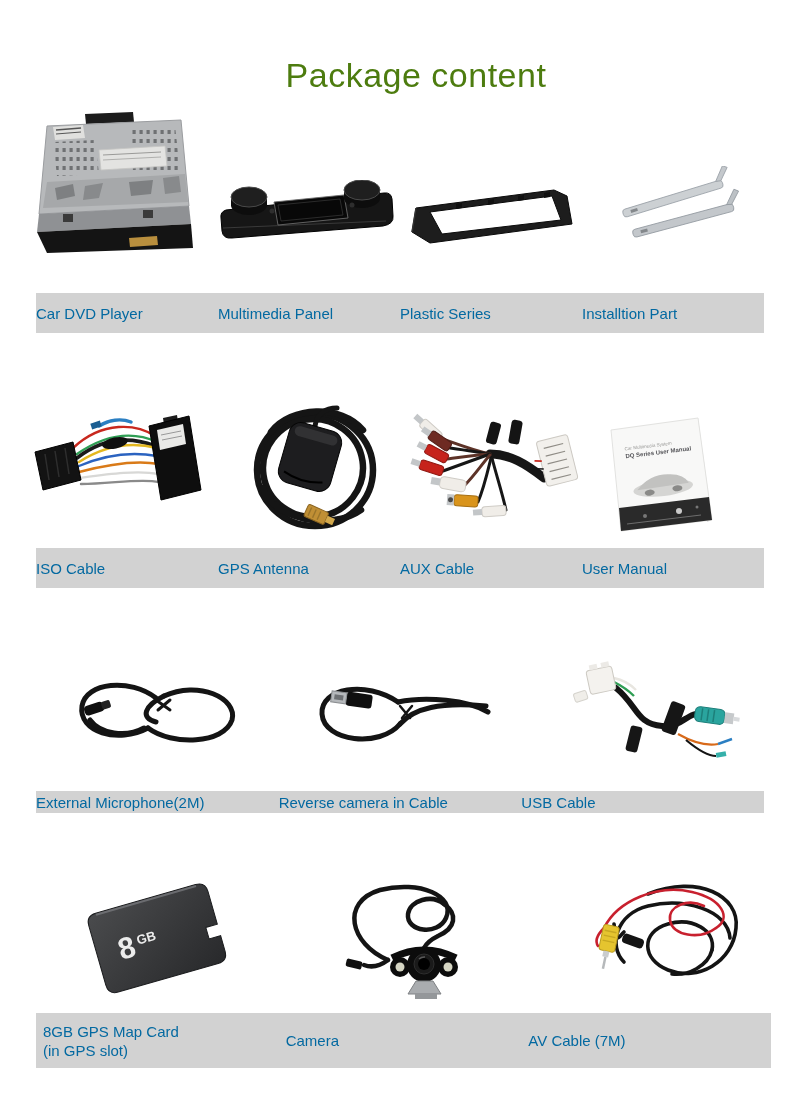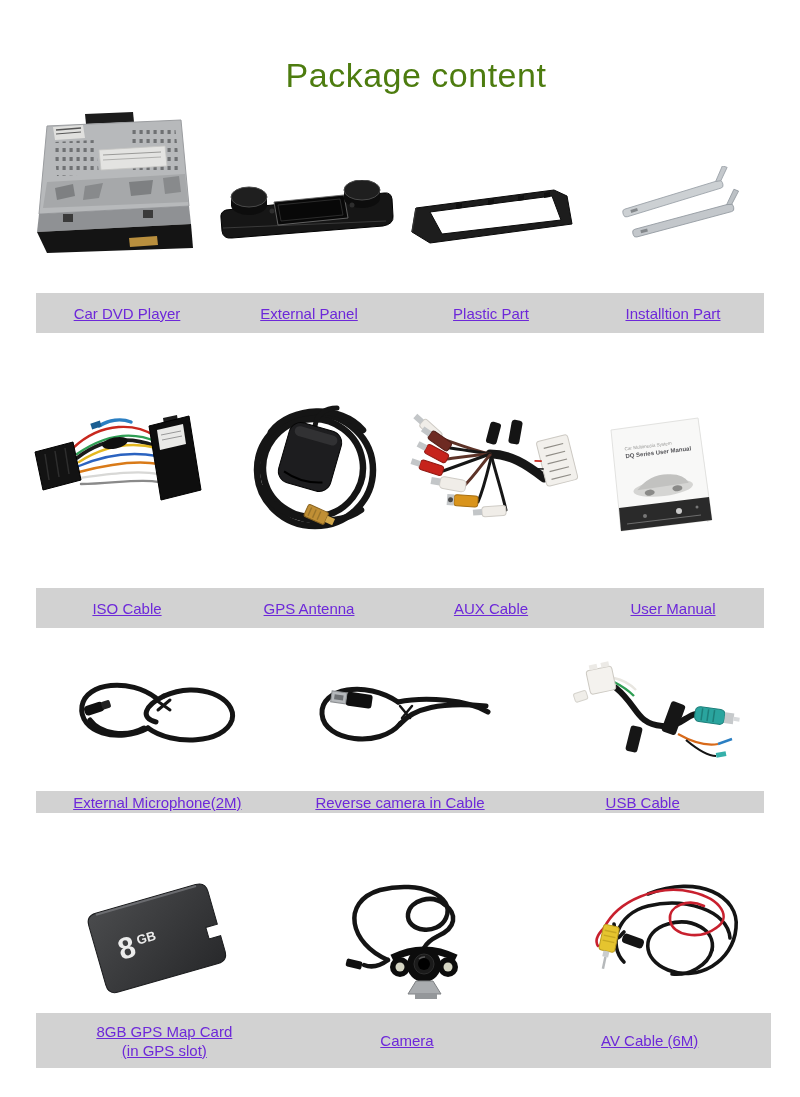--- a/index.html
+++ b/index.html
@@ -3,23 +3,23 @@
 <meta charset="utf-8">
 <style>
   html,body{margin:0;padding:0;background:#fff;}
   .page{position:relative;width:800px;height:1097px;background:#ffffff;overflow:hidden;
         font-family:"Liberation Sans","DejaVu Sans",sans-serif;}
   .title{position:absolute;left:0;top:40px;width:800px;margin:16px;text-align:center;
          font-size:34px;font-weight:400;letter-spacing:.5px;color:#4d7c0f;}
   .img{position:absolute;}
   .img svg{display:block;width:100%;height:100%;}
   .banner{position:absolute;left:36px;width:728px;background:#d2d2d2;display:flex;align-items:center;}
-  .banner .cell{flex:1;text-align:center;font-size:15px;color:#6d28d9;line-height:19px;text-decoration:underline;}
+  .banner .cell{flex:1;font-size:15px;color:#0369a1;line-height:19px;}
   .b1{top:293px;height:40px;}
-  .b2{top:548px;height:40px;margin-top:40px;}
+  .b2{top:548px;height:40px;}
   .b3{top:791px;height:22px;}
   .b4{top:1013px;height:55px;padding-left:7px;}
 </style>
 </head>
 <body>
 
 <div class="page">
 
   <h1 class="title">Package content</h1>
 
@@ -89,22 +89,22 @@
       <g transform="translate(18,44) rotate(-17)">
         <rect x="0" y="0" width="104" height="8" rx="3" fill="#ccd0d3" stroke="#9aa1a7" stroke-width="0.8"></rect>
         <polygon points="98,0 109,-13 113,-10 103,1" fill="#c4c8cc" stroke="#9aa1a7" stroke-width="0.8"></polygon>
         <rect x="8" y="2.5" width="7" height="3" fill="#84888c"></rect>
       </g>
     </svg>
   </div>
 
   <div class="banner b1">
     <div class="cell">Car DVD Player</div>
-    <div class="cell">External Panel</div>
-    <div class="cell">Plastic Part</div>
+    <div class="cell">Multimedia Panel</div>
+    <div class="cell">Plastic Series</div>
     <div class="cell">Installtion Part</div>
   </div>
 
   <div class="img" style="left:33px;top:396px;width:172px;height:142px;">
     <svg viewBox="0 0 172 142">
       <g fill="none" stroke-linecap="round">
         <path d="M40,52 C70,24 104,28 122,40" stroke="#c8281e" stroke-width="2.4"></path>
         <path d="M66,30 C76,24 88,22 98,26" stroke="#2b7fc2" stroke-width="3.4"></path>
         <path d="M44,58 C76,36 102,36 124,46" stroke="#2f9e54" stroke-width="2.4"></path>
         <path d="M44,62 C70,42 96,40 122,50" stroke="#1a1a1a" stroke-width="3.6"></path>
@@ -364,16 +364,16 @@
       </g>
     </svg>
   </div>
 
   <div class="banner b4">
     <div class="cell">
       <div>8GB GPS Map Card</div>
       <div>(in GPS slot)</div>
     </div>
     <div class="cell">Camera</div>
-    <div class="cell">AV Cable (6M)</div>
+    <div class="cell">AV Cable (7M)</div>
   </div>
 
 </div>
 
 </body></html>

